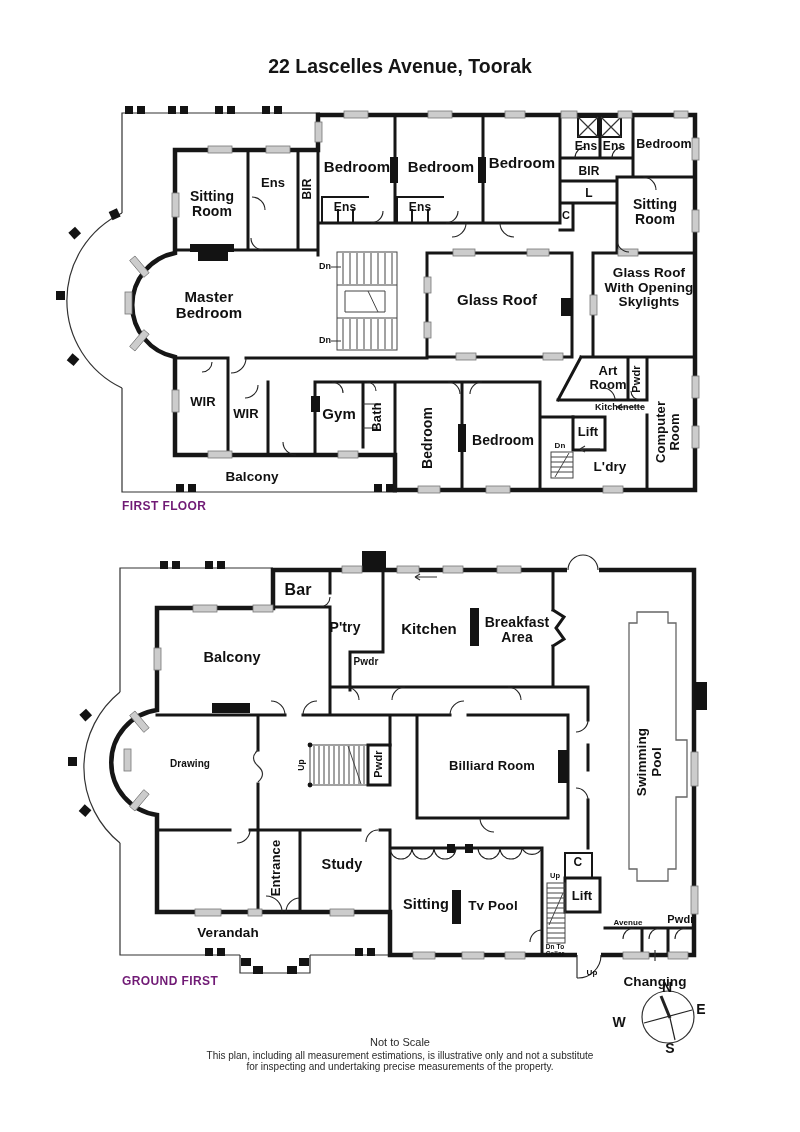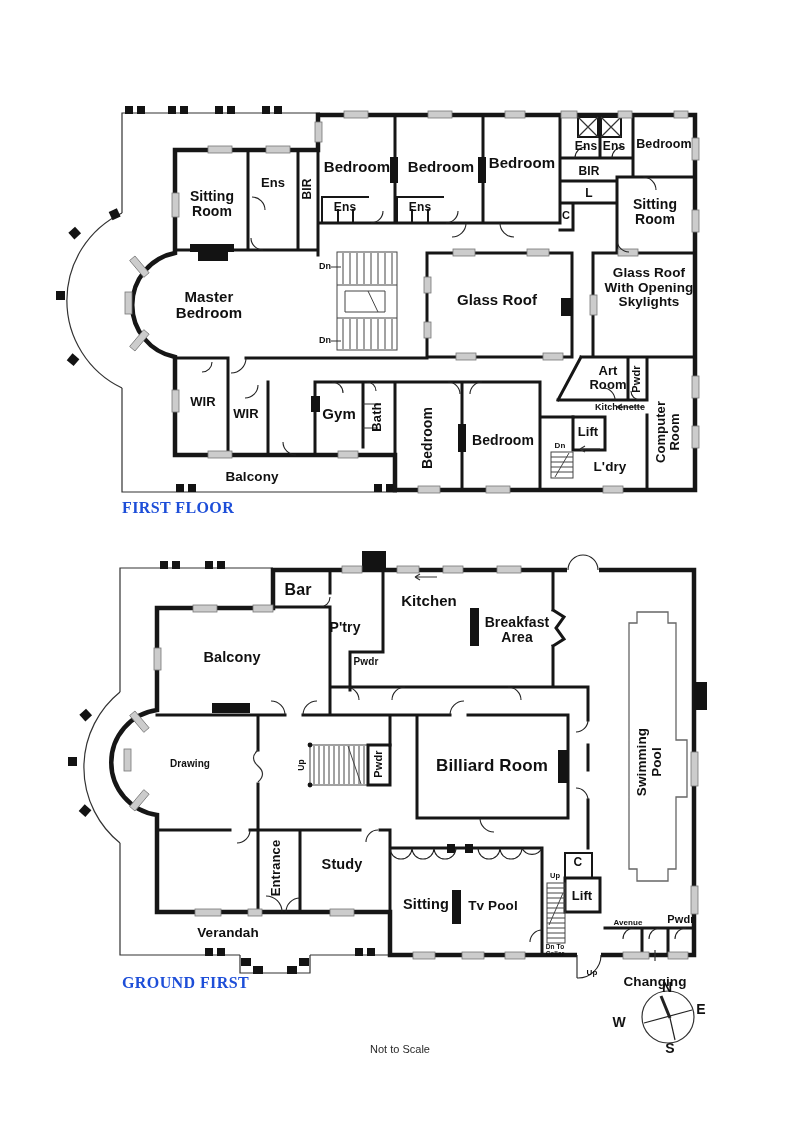--- a/index.html
+++ b/index.html
@@ -12,33 +12,34 @@
   .thin{stroke:#333;stroke-width:1.2;fill:none;}
   .arc{stroke:#222;stroke-width:1.1;fill:none;}
   .win{fill:#ccc;stroke:#777;stroke-width:0.8;}
   .blk{fill:#131313;stroke:none;}
   .pool{stroke:#666;stroke-width:1.3;fill:none;}
   .stair{stroke:#444;stroke-width:1;fill:none;}
   .lbl{position:absolute;white-space:pre-line;text-align:center;line-height:1.08;
        color:#101010;font-weight:600;letter-spacing:.1px;}
   .page-title{position:absolute;left:0;top:55px;width:800px;text-align:center;
        font-size:19.5px;font-weight:700;color:#151515;}
-  .floor-name{position:absolute;font-size:16px;font-weight:600;color:#1d4ed8;letter-spacing:.4px;font-family:Liberation Serif, serif;}
+  .floor-name{position:absolute;font-size:12px;font-weight:600;color:#701a75;letter-spacing:.4px;}
   .note{position:absolute;width:800px;text-align:center;color:#2a2a2a;}
-  .note1{top:1036px;font-size:11px;margin-top:7px;}
+  .note1{top:1036px;font-size:11px;}
   .note2{top:1050px;font-size:10px;}
   .note3{top:1061px;font-size:10px;}
   .compass-letter{position:absolute;font-size:14px;font-weight:600;color:#111;
        transform:translate(-50%,-50%);}
 </style>
 </head>
 <body>
 
 <div id="page">
 
+  <div class="page-title">22 Lascelles Avenue, Toorak</div>
 
   <svg id="plan-svg" width="800" height="1132" viewBox="0 0 800 1132">
 
     <g>
 
       <path class="thin" d="M320,113 L122,113 L122,213"></path>
       <path class="thin" d="M122,213 A97,97 0 0 0 122,388"></path>
       <path class="thin" d="M122,388 L122,492 L397,492"></path>
 
       <rect class="blk" x="125" y="106" width="8" height="8"></rect>
@@ -308,29 +309,29 @@
       <div class="lbl" style="left: 588px; top: 432px; font-size: 13px; transform: translate(-50%, -50%) rotate(0deg);">Lift</div>
       <div class="lbl" style="left: 560px; top: 446px; font-size: 8px; transform: translate(-50%, -50%) rotate(0deg);">Dn</div>
       <div class="lbl" style="left: 610px; top: 467px; font-size: 13.5px; transform: translate(-50%, -50%) rotate(0deg);">L'dry</div>
       <div class="lbl" style="left: 668px; top: 432px; font-size: 13px; transform: translate(-50%, -50%) rotate(-90deg);">Computer
 Room</div>
       <div class="lbl" style="left: 252px; top: 477px; font-size: 13.5px; transform: translate(-50%, -50%) rotate(0deg);">Balcony</div>
     </div>
   <div>
       <div class="lbl" style="left: 298px; top: 590px; font-size: 16px; transform: translate(-50%, -50%) rotate(0deg);">Bar</div>
       <div class="lbl" style="left: 345px; top: 628px; font-size: 14px; transform: translate(-50%, -50%) rotate(0deg);">P'try</div>
-      <div class="lbl" style="left: 429px; top: 601px; font-size: 15px; transform: translate(-50%, -50%) rotate(0deg);">Kitchen</div>
+      <div class="lbl" style="left: 429px; top: 629px; font-size: 15px; transform: translate(-50%, -50%) rotate(0deg);">Kitchen</div>
       <div class="lbl" style="left: 517px; top: 630px; font-size: 14px; transform: translate(-50%, -50%) rotate(0deg);">Breakfast
 Area</div>
       <div class="lbl" style="left: 232px; top: 658px; font-size: 14.5px; transform: translate(-50%, -50%) rotate(0deg);">Balcony</div>
       <div class="lbl" style="left: 366px; top: 662px; font-size: 10px; transform: translate(-50%, -50%) rotate(0deg);">Pwdr</div>
       <div class="lbl" style="left: 190px; top: 764px; font-size: 10px; transform: translate(-50%, -50%) rotate(0deg);">Drawing</div>
       <div class="lbl" style="left: 302px; top: 765px; font-size: 8.5px; transform: translate(-50%, -50%) rotate(-90deg);">Up</div>
       <div class="lbl" style="left: 379px; top: 764px; font-size: 11px; transform: translate(-50%, -50%) rotate(-90deg);">Pwdr</div>
-      <div class="lbl" style="left: 492px; top: 766px; font-size: 17px; transform: translate(-50%, -50%) rotate(0deg);">Billiard Room</div>
+      <div class="lbl" style="left: 492px; top: 766px; font-size: 13px; transform: translate(-50%, -50%) rotate(0deg);">Billiard Room</div>
       <div class="lbl" style="left: 650px; top: 762px; font-size: 13.5px; transform: translate(-50%, -50%) rotate(-90deg);">Swimming
 Pool</div>
       <div class="lbl" style="left: 276px; top: 868px; font-size: 13px; transform: translate(-50%, -50%) rotate(-90deg);">Entrance</div>
       <div class="lbl" style="left: 342px; top: 865px; font-size: 14.5px; transform: translate(-50%, -50%) rotate(0deg);">Study</div>
       <div class="lbl" style="left: 426px; top: 905px; font-size: 14.5px; transform: translate(-50%, -50%) rotate(0deg);">Sitting</div>
       <div class="lbl" style="left: 493px; top: 906px; font-size: 13.5px; transform: translate(-50%, -50%) rotate(0deg);">Tv Pool</div>
       <div class="lbl" style="left: 578px; top: 862px; font-size: 12px; transform: translate(-50%, -50%) rotate(0deg);">C</div>
       <div class="lbl" style="left: 582px; top: 896px; font-size: 13px; transform: translate(-50%, -50%) rotate(0deg);">Lift</div>
       <div class="lbl" style="left: 555px; top: 876px; font-size: 7.5px; transform: translate(-50%, -50%) rotate(0deg);">Up</div>
       <div class="lbl" style="left: 555px; top: 950px; font-size: 6.5px; transform: translate(-50%, -50%) rotate(0deg);">Dn To
@@ -344,13 +345,15 @@
 
   <div class="floor-name" style="left:122px;top:499px;">FIRST FLOOR</div>
   <div class="floor-name" style="left:122px;top:974px;">GROUND FIRST</div>
 
   <div class="compass-letter" style="left:667px;top:987px;">N</div>
   <div class="compass-letter" style="left:701px;top:1009px;">E</div>
   <div class="compass-letter" style="left:619px;top:1022px;">W</div>
   <div class="compass-letter" style="left:670px;top:1048px;">S</div>
 
   <div class="note note1">Not to Scale</div>
+  <div class="note note2">This plan, including all measurement estimations, is illustrative only and not a substitute</div>
+  <div class="note note3">for inspecting and undertaking precise measurements of the property.</div>
 </div>
 
 </body></html>

